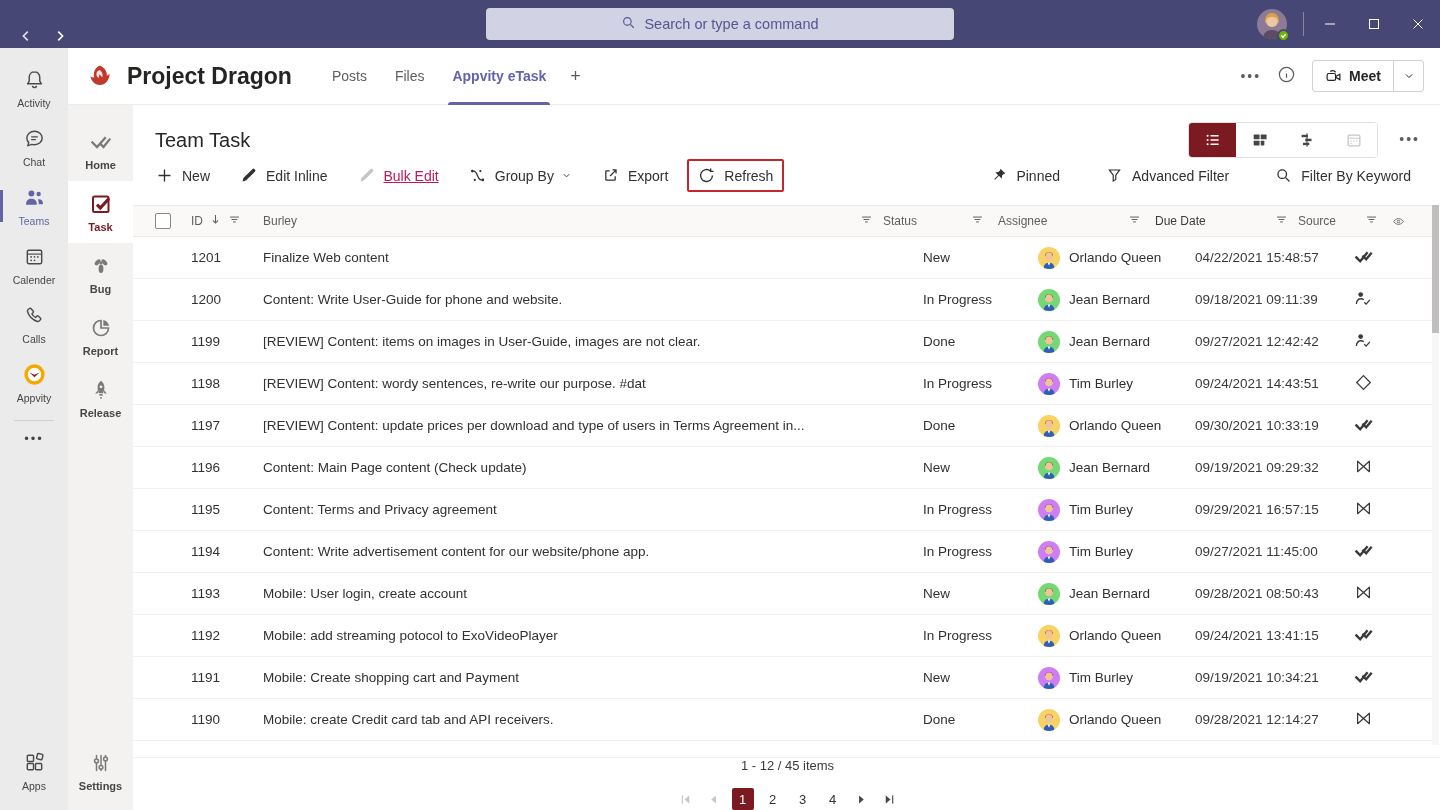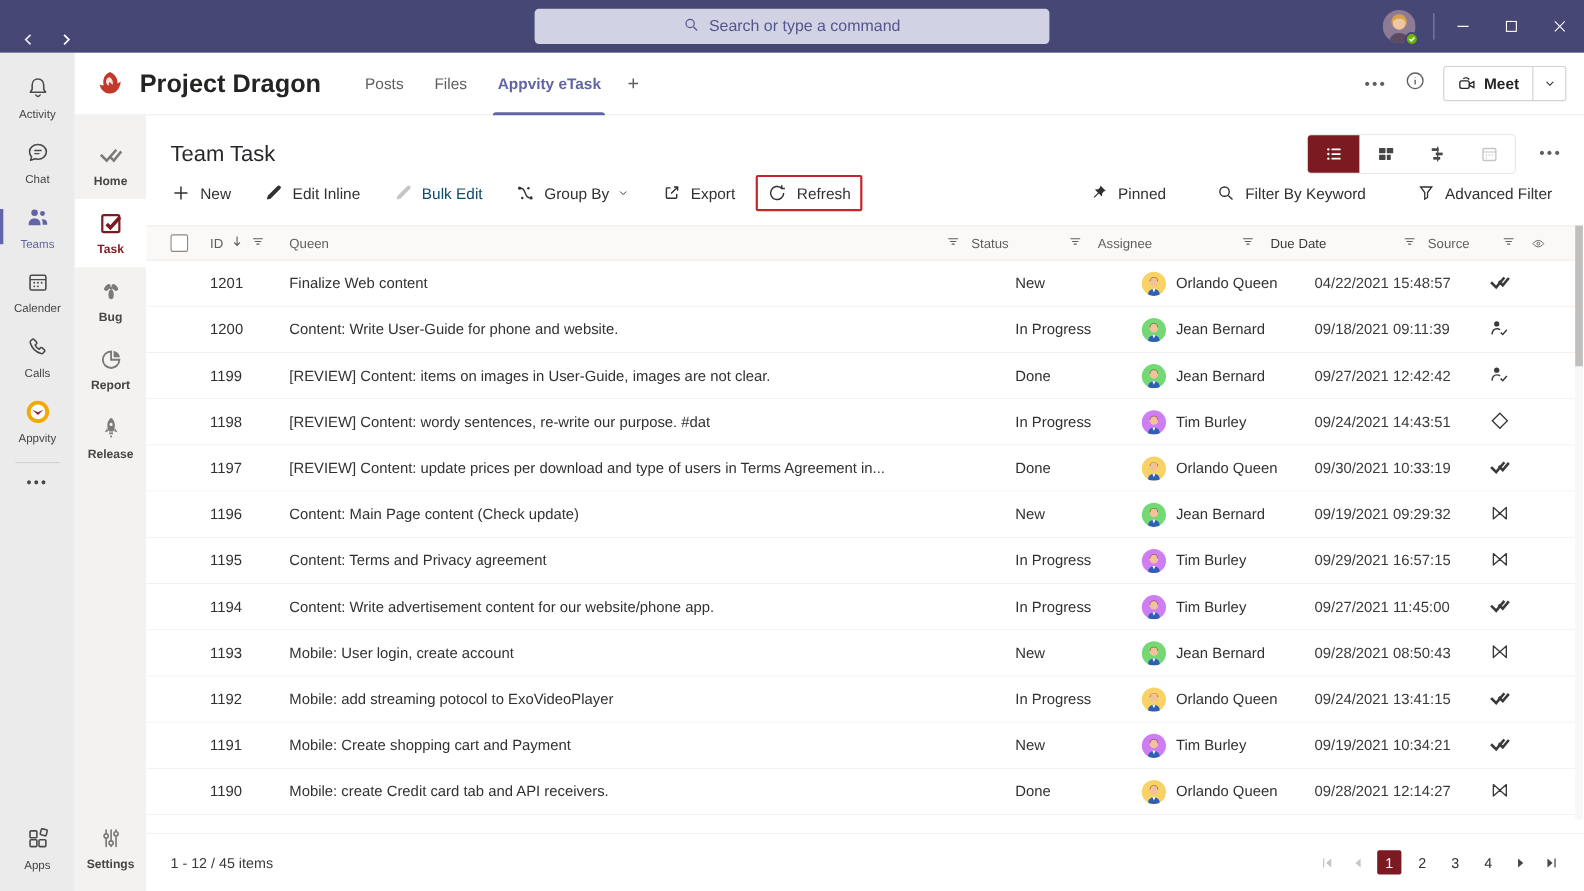--- a/index.html
+++ b/index.html
@@ -78,21 +78,21 @@
 
   
   .content { position:absolute; left:133px; top:105px; width:1307px; height:705px; background:#fff; }
   .page-title { position:absolute; top:24px; left:22px; font-size:20px; color:#27262a; }
   .toolbar { position:absolute; top:54px; left:12px; display:flex; align-items:center; gap:8px; }
   .tbtn { display:flex; align-items:center; gap:9px; padding:6px 9px; font-size:14px; color:#323130;
     border:2px solid transparent; border-radius:2px; background:none; cursor:pointer;
     font-family:"Liberation Sans", sans-serif; }
   .tbtn svg { width:17px; height:17px; color:#323130; }
   .tbtn .caret svg { width:11px; height:11px; margin-left:-2px; }
-  .tbtn.disabled { color:#0c4a6e; cursor:default; }
+  .tbtn.disabled { color:#be185d; cursor:default;text-decoration:underline; }
   .tbtn.disabled svg { color:#c8c6c4; }
   .tbtn.hl { border-color:#c5262c; }
   .filterbar { position:absolute; top:54px; right:18px; display:flex; align-items:center; gap:24px; }
   .views { position:absolute; top:17px; right:62px; height:36px; display:flex;
     border:1px solid #e1dfdd; border-radius:4px; background:#fff; }
   .vbtn { width:47px; display:flex; align-items:center; justify-content:center; cursor:pointer; background:#fff; }
   .vbtn svg { width:18px; height:18px; color:#484644; }
   .vbtn.active { background:#7c1a22; border-radius:3px 0 0 3px; }
   .vbtn.active svg { color:#fff; }
   .vbtn.disabled svg { color:#c8c6c4; }
@@ -122,21 +122,21 @@
     border-bottom:1px solid #f3f2f1; font-size:13.5px; color:#323130; cursor:pointer; background:#fff; }
   .grid-row .tt { white-space:nowrap; overflow:hidden; text-overflow:ellipsis; display:block; }
   .avatar { width:22px; height:22px; border-radius:50%; overflow:hidden; flex:0 0 22px; margin-right:9px; }
   .avatar svg { width:22px; height:22px; display:block; }
   .aname { white-space:nowrap; }
   .cell-due { color:#3b3a39; }
   .srcicon svg { width:19px; height:19px; }
 
   
   .grid-foot { position:absolute; left:0; right:0; bottom:0; height:53px; border-top:1px solid #f0f0f0;
-    display:flex; align-items:center; justify-content:space-between; padding:0 20px 0 22px; }
+    display:flex; align-items:center; justify-content:space-between; padding:0 20px 0 22px;flex-direction:column; }
   .foot-summary { font-size:13px; color:#3b3a39; }
   .pager { display:flex; align-items:center; gap:8px; }
   .pgbtn { width:20px; height:20px; display:flex; align-items:center; justify-content:center; cursor:pointer; }
   .pgbtn svg { width:13px; height:13px; }
   .pgbtn.dis svg { color:#c8c6c4; }
   .pgbtn.en svg { color:#484644; }
   .page-num { min-width:22px; height:22px; display:flex; align-items:center; justify-content:center;
     font-size:13px; color:#323130; border-radius:2px; cursor:pointer; padding:0 3px; }
   .page-num.active { background:#7c1a22; color:#fff; }
 
@@ -484,52 +484,52 @@
       <button class="tbtn">
         <span style="display:flex">
           <svg viewBox="0 0 20 20" fill="currentColor">
             <path d="M12.3 2l5.7 5.7-1.9.5-1.9 1.9-.4 3.6-3.3-3.3L5.9 15l-.9-.9 4.6-4.5L6.3 6.3l3.6-.4 1.9-1.9z"></path>
           </svg>
         </span>
         <span>Pinned</span>
       </button>
       <button class="tbtn">
         <span style="display:flex">
+          <svg viewBox="0 0 20 20" fill="none" stroke="currentColor" stroke-width="1.4">
+            <path d="M4 3.5h12L11.5 9.5v5.2l-3 1.8V9.5z"></path>
+          </svg>
+        </span>
+        <span>Advanced Filter</span>
+      </button>
+      <button class="tbtn">
+        <span style="display:flex">
           <svg viewBox="0 0 20 20" fill="none" stroke="currentColor" stroke-width="1.5">
             <circle cx="8.5" cy="8.5" r="5"></circle>
             <path d="M12.5 12.5L17 17"></path>
           </svg>
         </span>
         <span>Filter By Keyword</span>
-      </button>
-      <button class="tbtn">
-        <span style="display:flex">
-          <svg viewBox="0 0 20 20" fill="none" stroke="currentColor" stroke-width="1.4">
-            <path d="M4 3.5h12L11.5 9.5v5.2l-3 1.8V9.5z"></path>
-          </svg>
-        </span>
-        <span>Advanced Filter</span>
       </button>
     </div>
 
   <div class="grid-head">
     <span class="cell cell-check">
         <span class="checkbox"></span>
       </span>
     <span class="cell cell-id hgroup">
       <span>ID</span>
       <span><svg viewBox="0 0 16 16" fill="none" stroke="currentColor" stroke-width="1.3">
             <path d="M8 2.5v9.5M4.8 9.2L8 12.4l3.2-3.2"></path>
           </svg></span>
       <span><svg viewBox="0 0 16 16" stroke="currentColor" stroke-width="1.2" stroke-linecap="round">
             <path d="M3 5h10M4.9 8h6.2M6.8 11h2.4"></path>
           </svg></span>
     </span>
     <span class="cell cell-title hcell-sp">
-      <span>Queen</span>
+      <span>Burley</span>
       <span><svg viewBox="0 0 16 16" stroke="currentColor" stroke-width="1.2" stroke-linecap="round">
             <path d="M3 5h10M4.9 8h6.2M6.8 11h2.4"></path>
           </svg></span>
     </span>
     <span class="cell cell-status hcell-sp">
       <span>Status</span>
       <span style="margin-right:14px"><svg viewBox="0 0 16 16" stroke="currentColor" stroke-width="1.2" stroke-linecap="round">
             <path d="M3 5h10M4.9 8h6.2M6.8 11h2.4"></path>
           </svg></span>
     </span>

